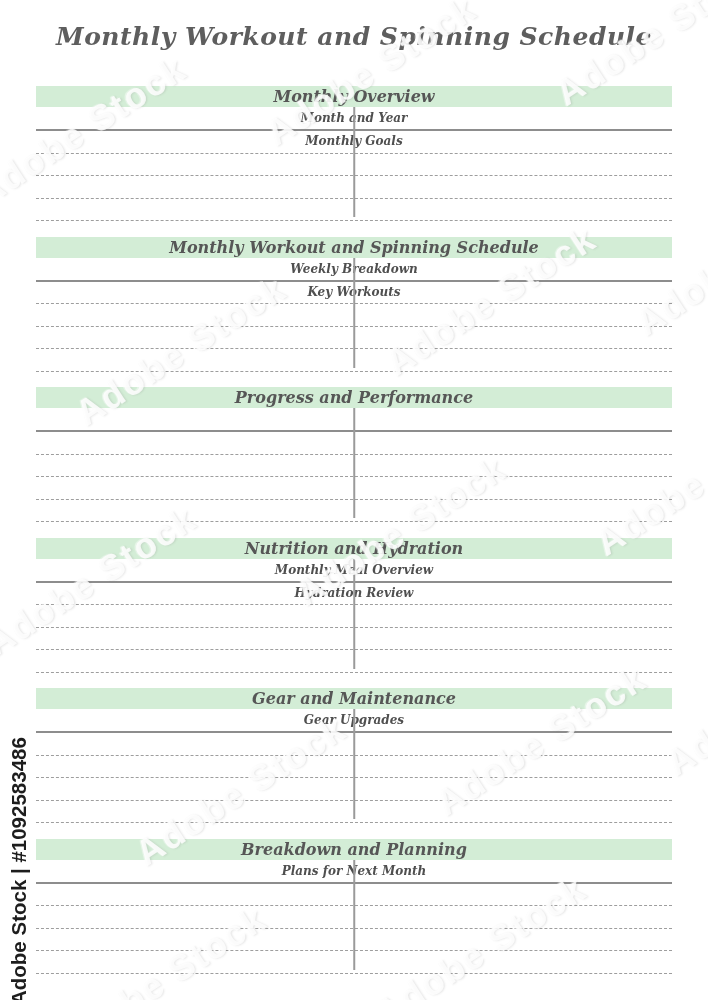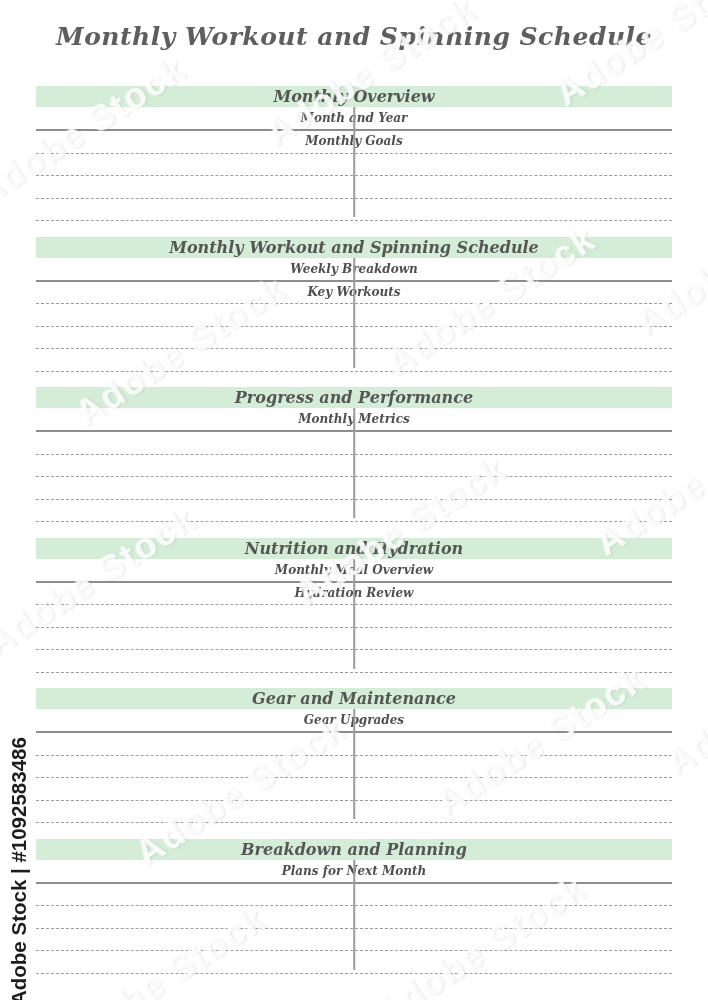--- a/index.html
+++ b/index.html
@@ -104,21 +104,20 @@
         <div class="rule"></div>
       </div>
       <div class="vline"></div>
     </section>
 
     <section class="sec">
       <div class="band">
         <span class="band-label">Progress and Performance</span>
       </div>
       <div class="cols">
-        <div class="col">Monthly Metrics</div>
       </div>
       <div class="body">
         <div class="rule"></div>
         <div class="rule"></div>
         <div class="rule"></div>
         <div class="rule"></div>
       </div>
       <div class="vline"></div>
     </section>
 

